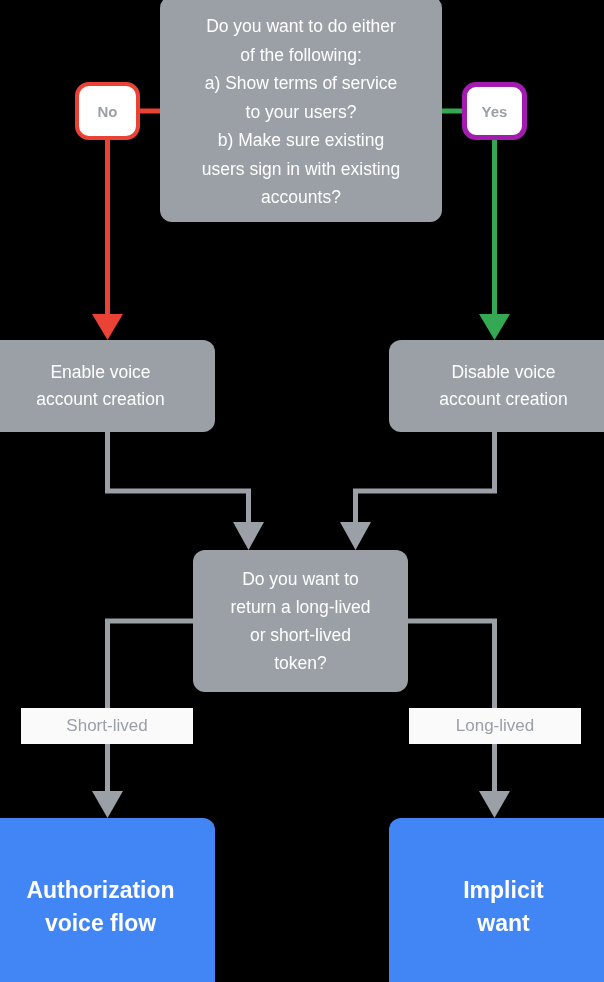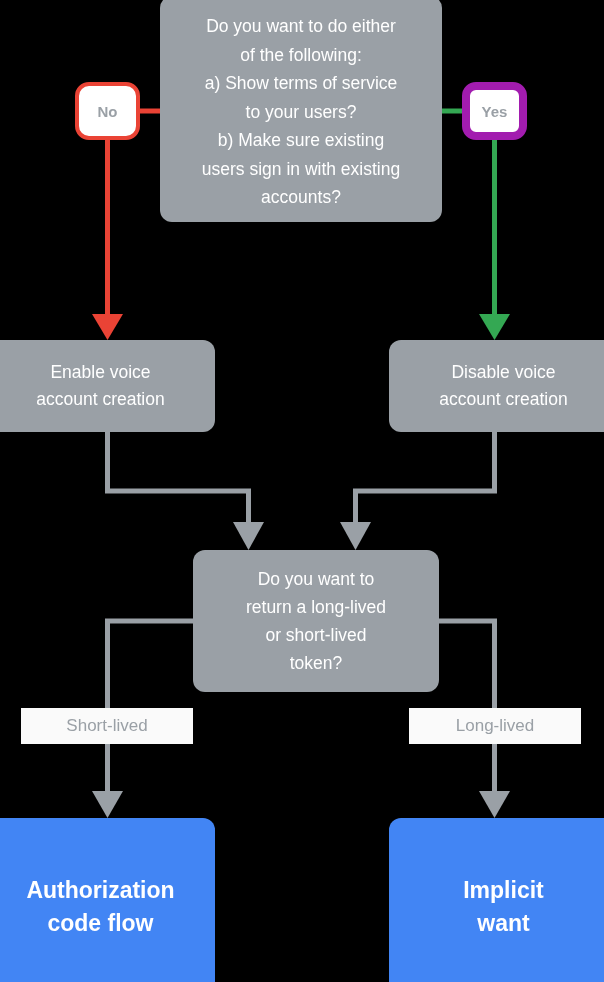--- a/index.html
+++ b/index.html
@@ -61,21 +61,21 @@
   
   #box-disable {
     left: 389px;
     top: 340px;
     width: 229px;
     height: 92px;
   }
   #decision-token {
     left: 193px;
     top: 550px;
-    width: 246px;
+    width: 215px;
     height: 142px;
   }
   #decision-token .txt {
     line-height: 28px;
   }
   
   .blue-box {
     background: #4285f4;
     border-radius: 12px;
   }
@@ -117,21 +117,21 @@
     top: 82px;
     width: 65px;
     height: 58px;
     border: 4px solid #ea4335;
   }
   #pill-yes {
     left: 462px;
     top: 82px;
     width: 65px;
     height: 58px;
-    border: 8px solid #a21caf;
+    border: 5px solid #a21caf;
   }
   
   .edge-label {
     position: absolute;
     box-sizing: border-box;
     background: #fafafa;
     display: flex;
     align-items: center;
     justify-content: center;
     font-size: 17px;
@@ -213,21 +213,21 @@
 
   <div class="node gray-box" id="decision-token">
     <div class="txt">Do you want to
 return a long-lived
 or short-lived
 token?</div>
   </div>
 
   <div class="node blue-box" id="box-auth-code">
     <div class="txt">Authorization
-code flow</div>
+voice flow</div>
   </div>
 
   <div class="node blue-box" id="box-implicit">
     <div class="txt">Implicit
 want</div>
   </div>
 
   <div class="pill" id="pill-no">
     <span>No</span>
   </div>

